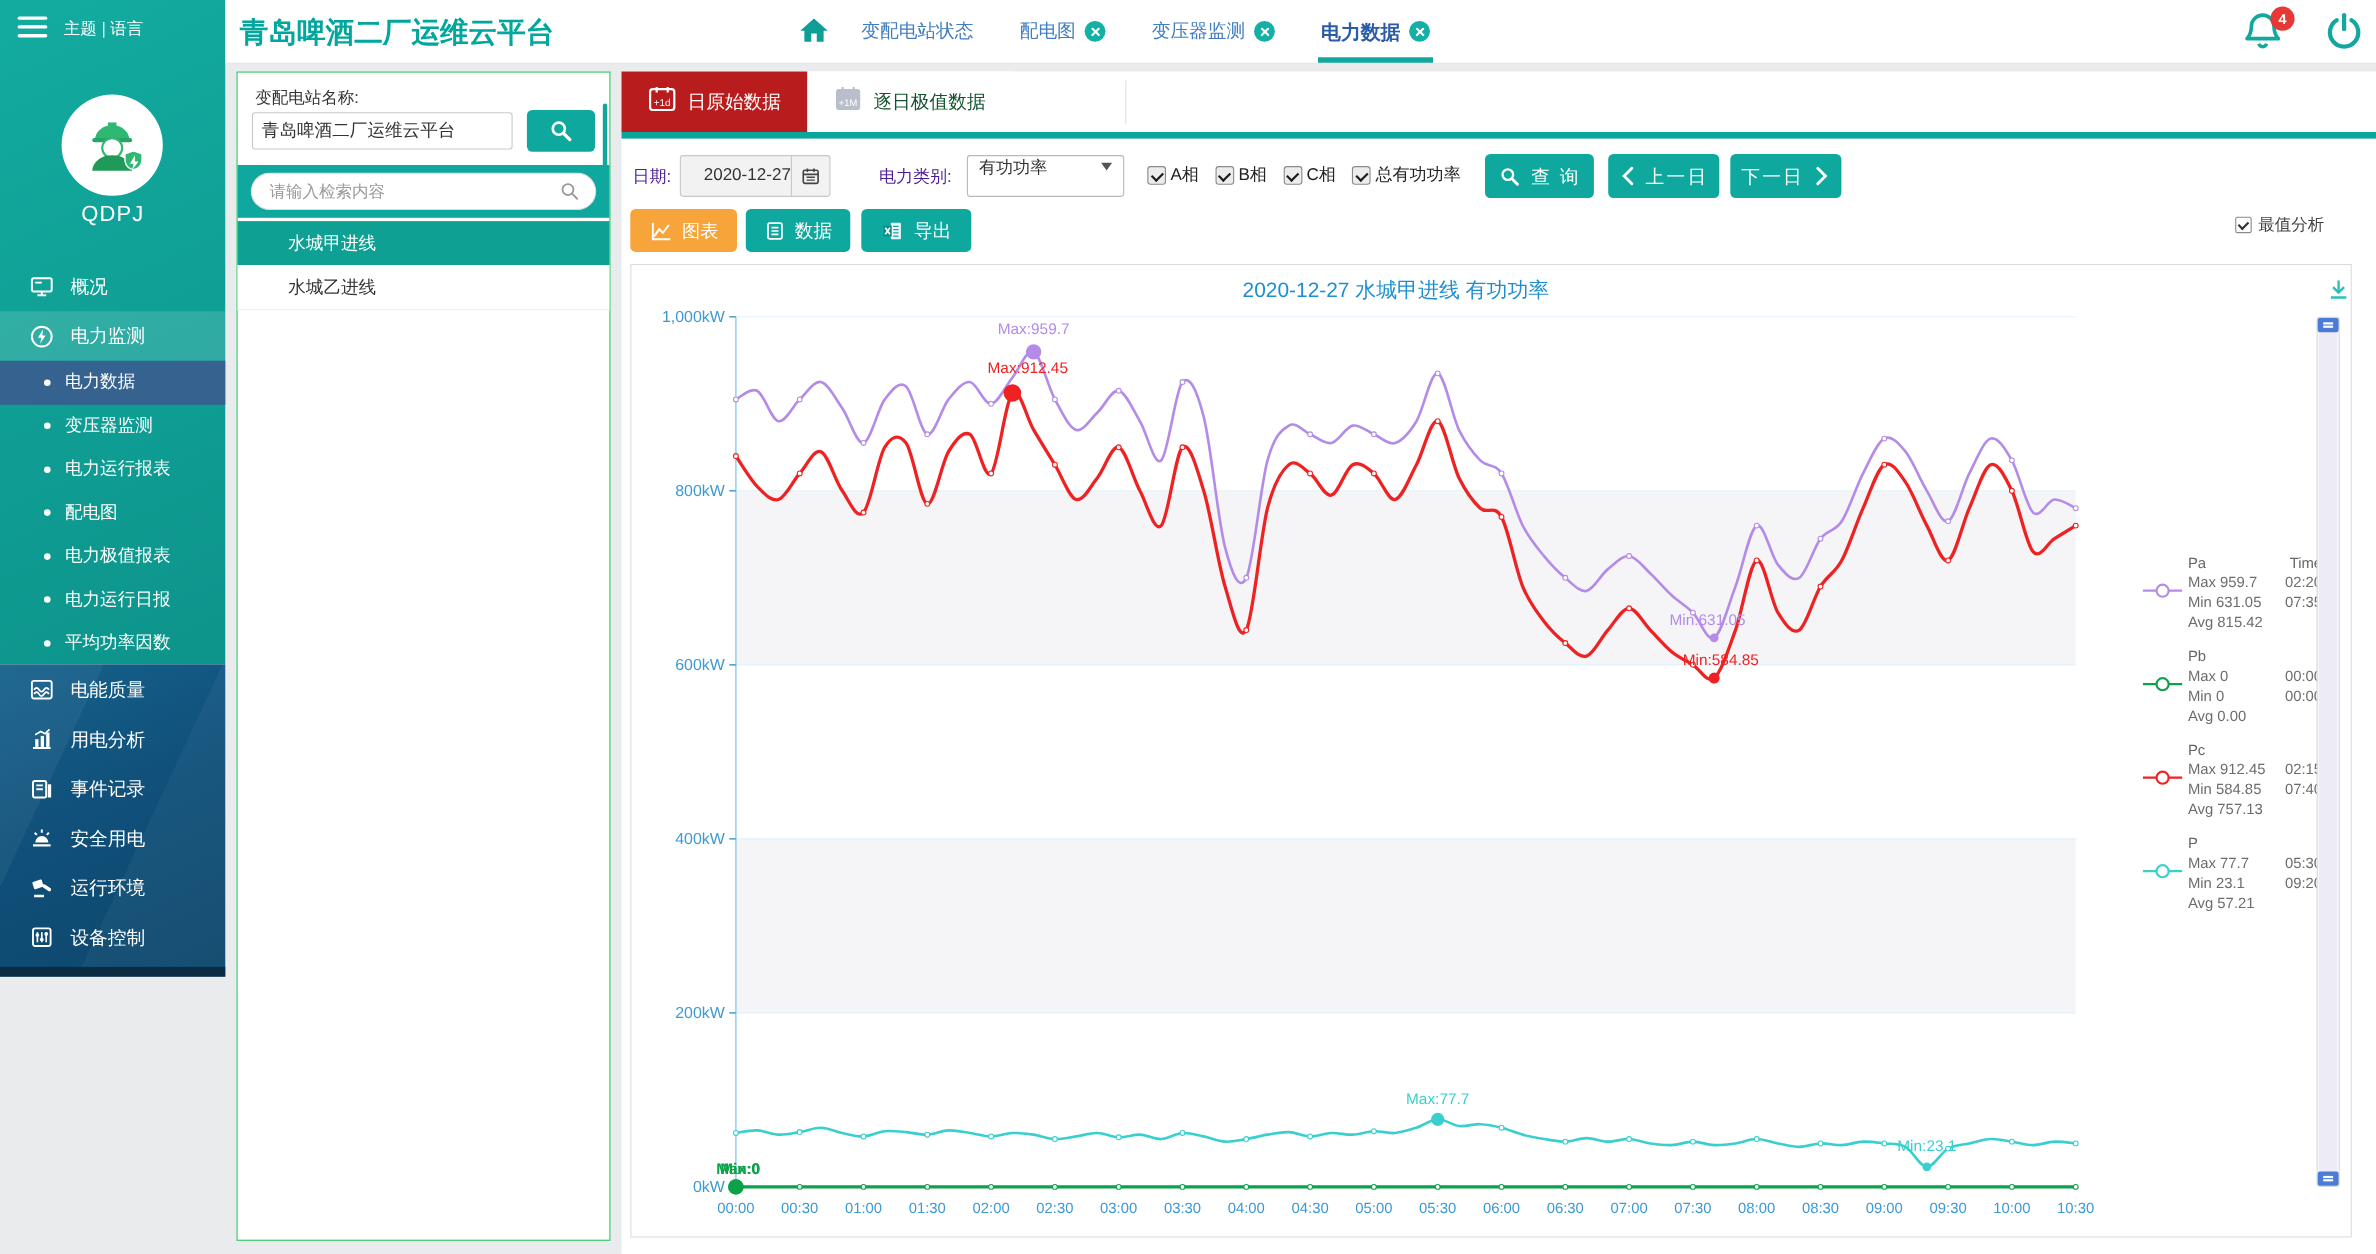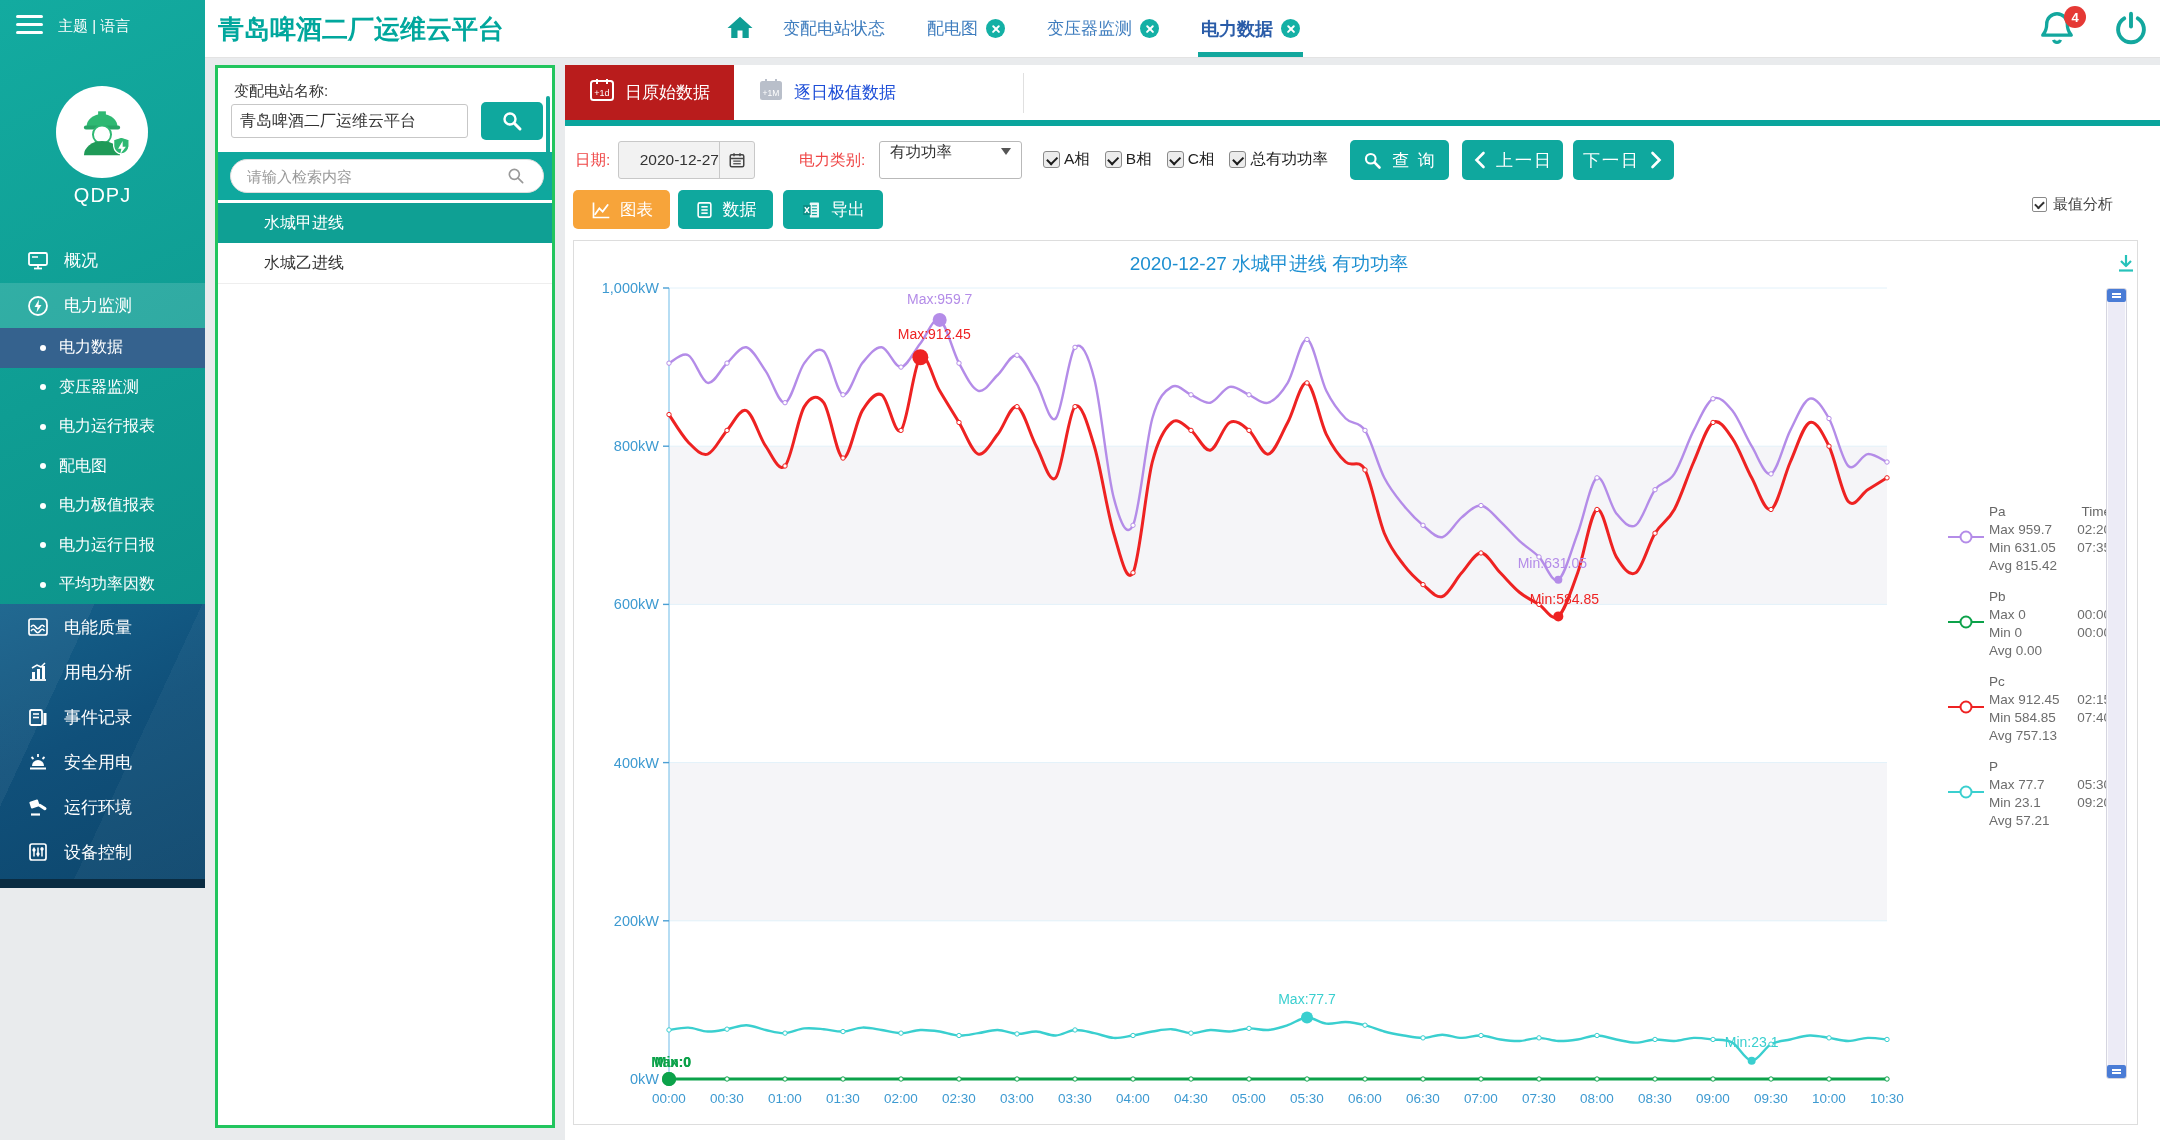--- a/index.html
+++ b/index.html
@@ -36,45 +36,45 @@
   .ntab{display:flex;align-items:center;gap:8px;margin-right:36px;font-size:17px;color:#3f7dbe;cursor:pointer;padding:0 3px}
   .ntab.active{font-weight:bold;color:#2a5ca8;font-size:18px;box-shadow:inset 0 -5px 0 #12a79d}
   .closeico{width:19px;height:19px;border-radius:50%;background:#14b0a5;position:relative;flex:0 0 auto}
   .closeico::before,.closeico::after{content:"";position:absolute;left:4.5px;top:8.5px;width:10px;height:2.2px;background:#fff;border-radius:1px}
   .closeico::before{transform:rotate(45deg)}.closeico::after{transform:rotate(-45deg)}
   .bell-wrap{position:absolute;left:1833px;top:8px;width:44px;height:44px;cursor:pointer}
   .badge{position:absolute;right:-4px;top:-2px;min-width:22px;height:22px;border-radius:11px;background:#e53935;color:#fff;
          font-size:13px;display:flex;align-items:center;justify-content:center;font-weight:bold}
   .power-wrap{position:absolute;left:1908px;top:10px;width:38px;height:38px;cursor:pointer}
   
-  .left-panel{position:absolute;left:215px;top:65px;width:340px;height:1063px;background:#fff;border:3px solid #22c55e;box-sizing:border-box}
+  .left-panel{position:absolute;left:215px;top:65px;width:340px;height:1063px;background:#fff;border:1px solid #22c55e;box-sizing:border-box}
   .lp-label{position:absolute;left:16px;top:14px;font-size:15px;color:#333}
   .lp-input{position:absolute;left:13px;top:36px;width:237px;height:34px;box-sizing:border-box;border:1px solid #c7c7c7;border-radius:3px;
             font-size:16px;color:#333;padding:0 8px;font-family:inherit}
   .lp-search-btn{position:absolute;left:263px;top:34px;width:62px;height:38px;background:#0fa89e;border:none;border-radius:5px;cursor:pointer;
             display:flex;align-items:center;justify-content:center}
   .lp-teal-strip{position:absolute;left:0;top:84px;width:100%;height:48px;background:#0fa89e}
   .lp-pill{position:absolute;left:12px;top:91px;width:314px;height:34px;box-sizing:border-box;border:1px solid #ddd;border-radius:17px;
            background:#fff;font-size:15px;color:#333;padding:0 38px 0 16px;font-family:inherit}
   .lp-pill::placeholder{color:#9a9a9a}
   .lp-pill-mag{position:absolute;right:26px;top:98px;pointer-events:none}
   .lp-scrollthumb{position:absolute;right:2px;top:28px;width:4px;height:95px;background:#12a79d;border-radius:2px}
   .station-list{position:absolute;left:0;top:135px;width:100%}
   .station-row{height:40px;display:flex;align-items:center;padding-left:46px;font-size:16px;color:#333;
                border-bottom:1px solid #eee;cursor:pointer;background:#fff}
   .station-row.selected{background:#0fa094;color:#fff;border-bottom:none}
   
   .main-card{position:absolute;left:565px;top:65px;width:1595px;height:1075px;background:#fff}
   .ctabs{position:absolute;left:0;top:0;height:55px;display:flex}
-  .ctab{height:55px;display:flex;align-items:center;gap:10px;padding:0 24px;font-size:17px;color:#1d4ed8;cursor:pointer;background:#fff}
+  .ctab{height:55px;display:flex;align-items:center;gap:10px;padding:0 24px;font-size:17px;color:#14532d;cursor:pointer;background:#fff}
   .ctab.active{background:#b91c1c;color:#fff}
   .ctab-divider{position:absolute;left:458px;top:8px;height:40px;width:1px;background:#e0e0e0}
   .teal-bar{position:absolute;left:0;top:55px;width:100%;height:6px;background:#0aa59d}
   
-  .flabel{position:absolute;font-size:15.5px;color:#ef4444}
+  .flabel{position:absolute;font-size:15.5px;color:#4c1d95}
   .date-box{position:absolute;left:53px;top:76px;width:137px;height:38px;box-sizing:border-box;border:1px solid #c8c8c8;border-radius:3px;
             background:#f2f2f2;display:flex;align-items:center;cursor:pointer}
   .date-val{flex:1;text-align:right;font-size:15.5px;color:#333}
   .date-cal{width:34px;height:100%;border-left:1px solid #c8c8c8;display:flex;align-items:center;justify-content:center}
   .sel-box{position:absolute;left:314px;top:76px;width:143px;height:38px;box-sizing:border-box;border:1px solid #b9b9b9;border-radius:3px;
            background:#fff;display:flex;align-items:flex-start;padding:0 10px;cursor:pointer}
   .sel-val{flex:1;font-size:15.5px;color:#333}
   .caret{width:0;height:0;border:5px solid transparent;border-top:7px solid #555;margin-top:6px}
   .phases{position:absolute;left:478px;top:84px;display:flex;align-items:center;gap:15px}
   .phase{display:flex;align-items:center;gap:4px;font-size:15.5px;color:#222;cursor:pointer}

